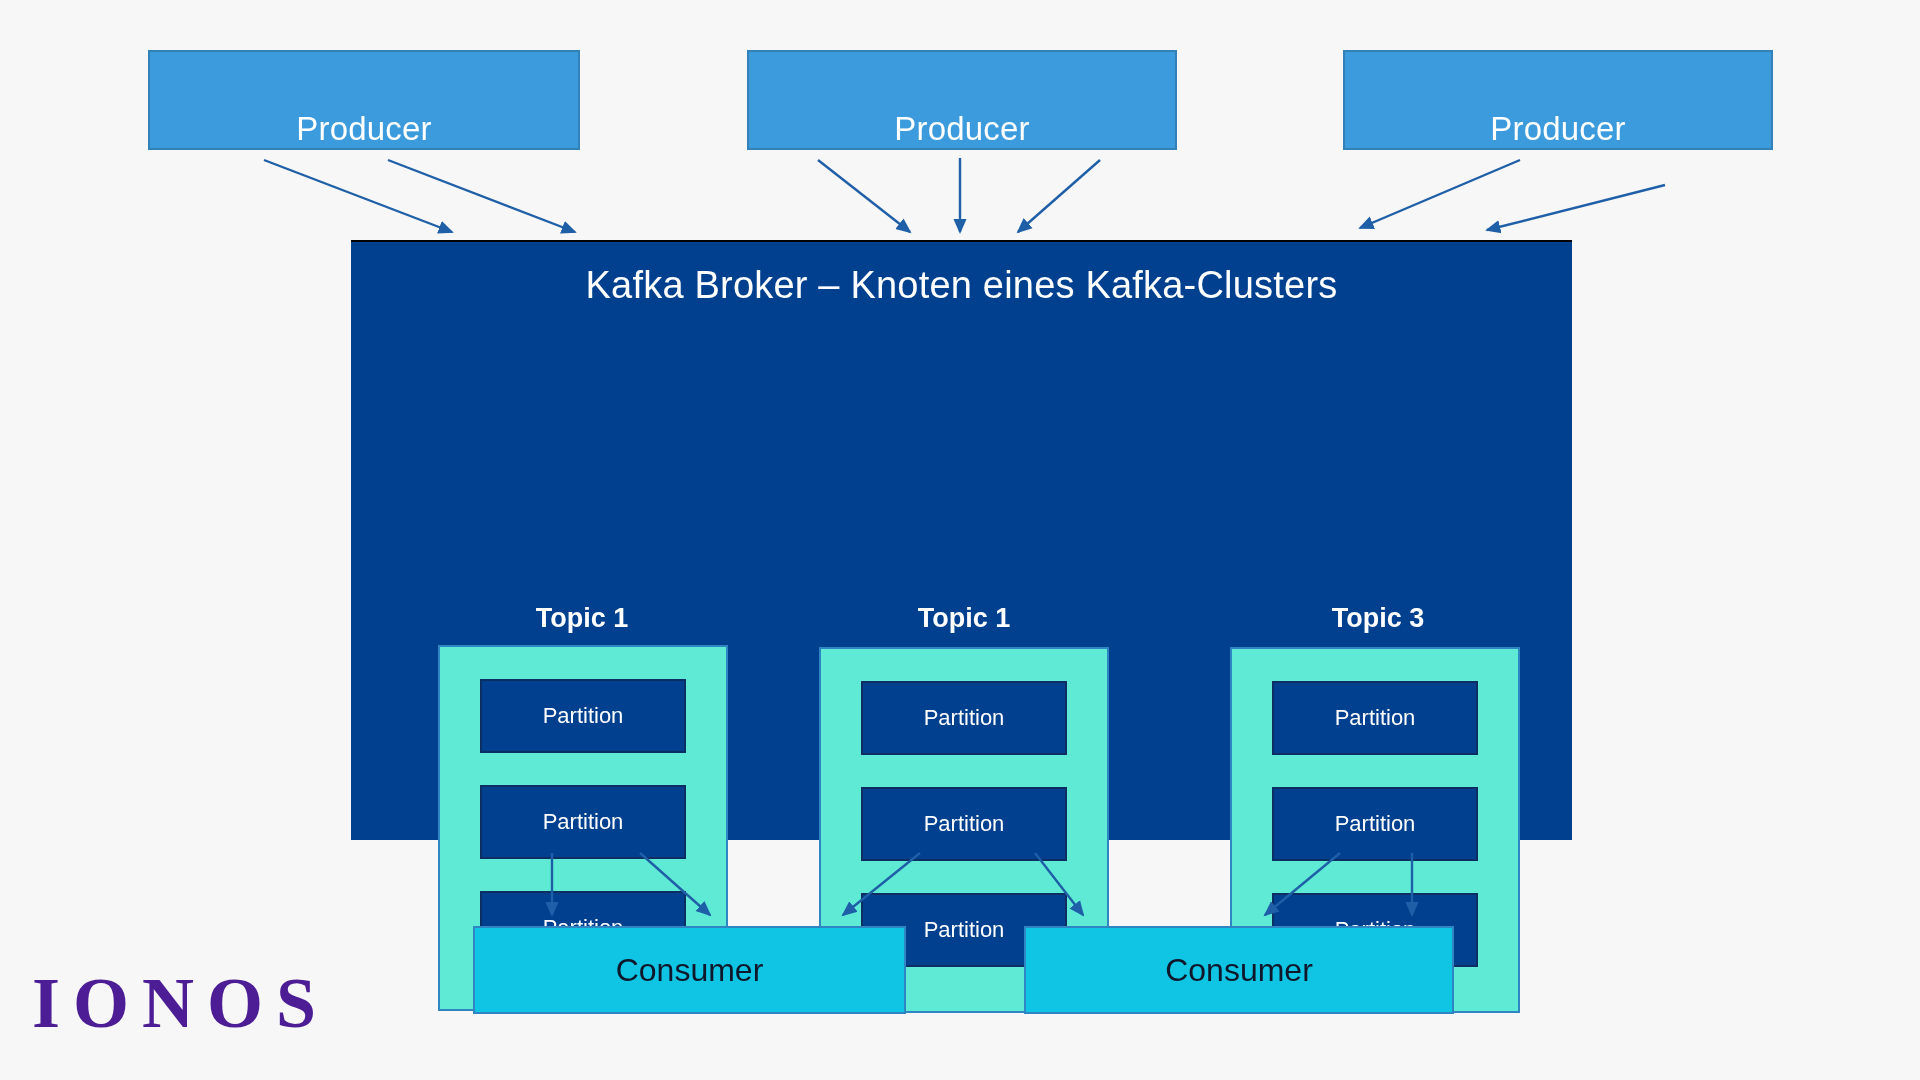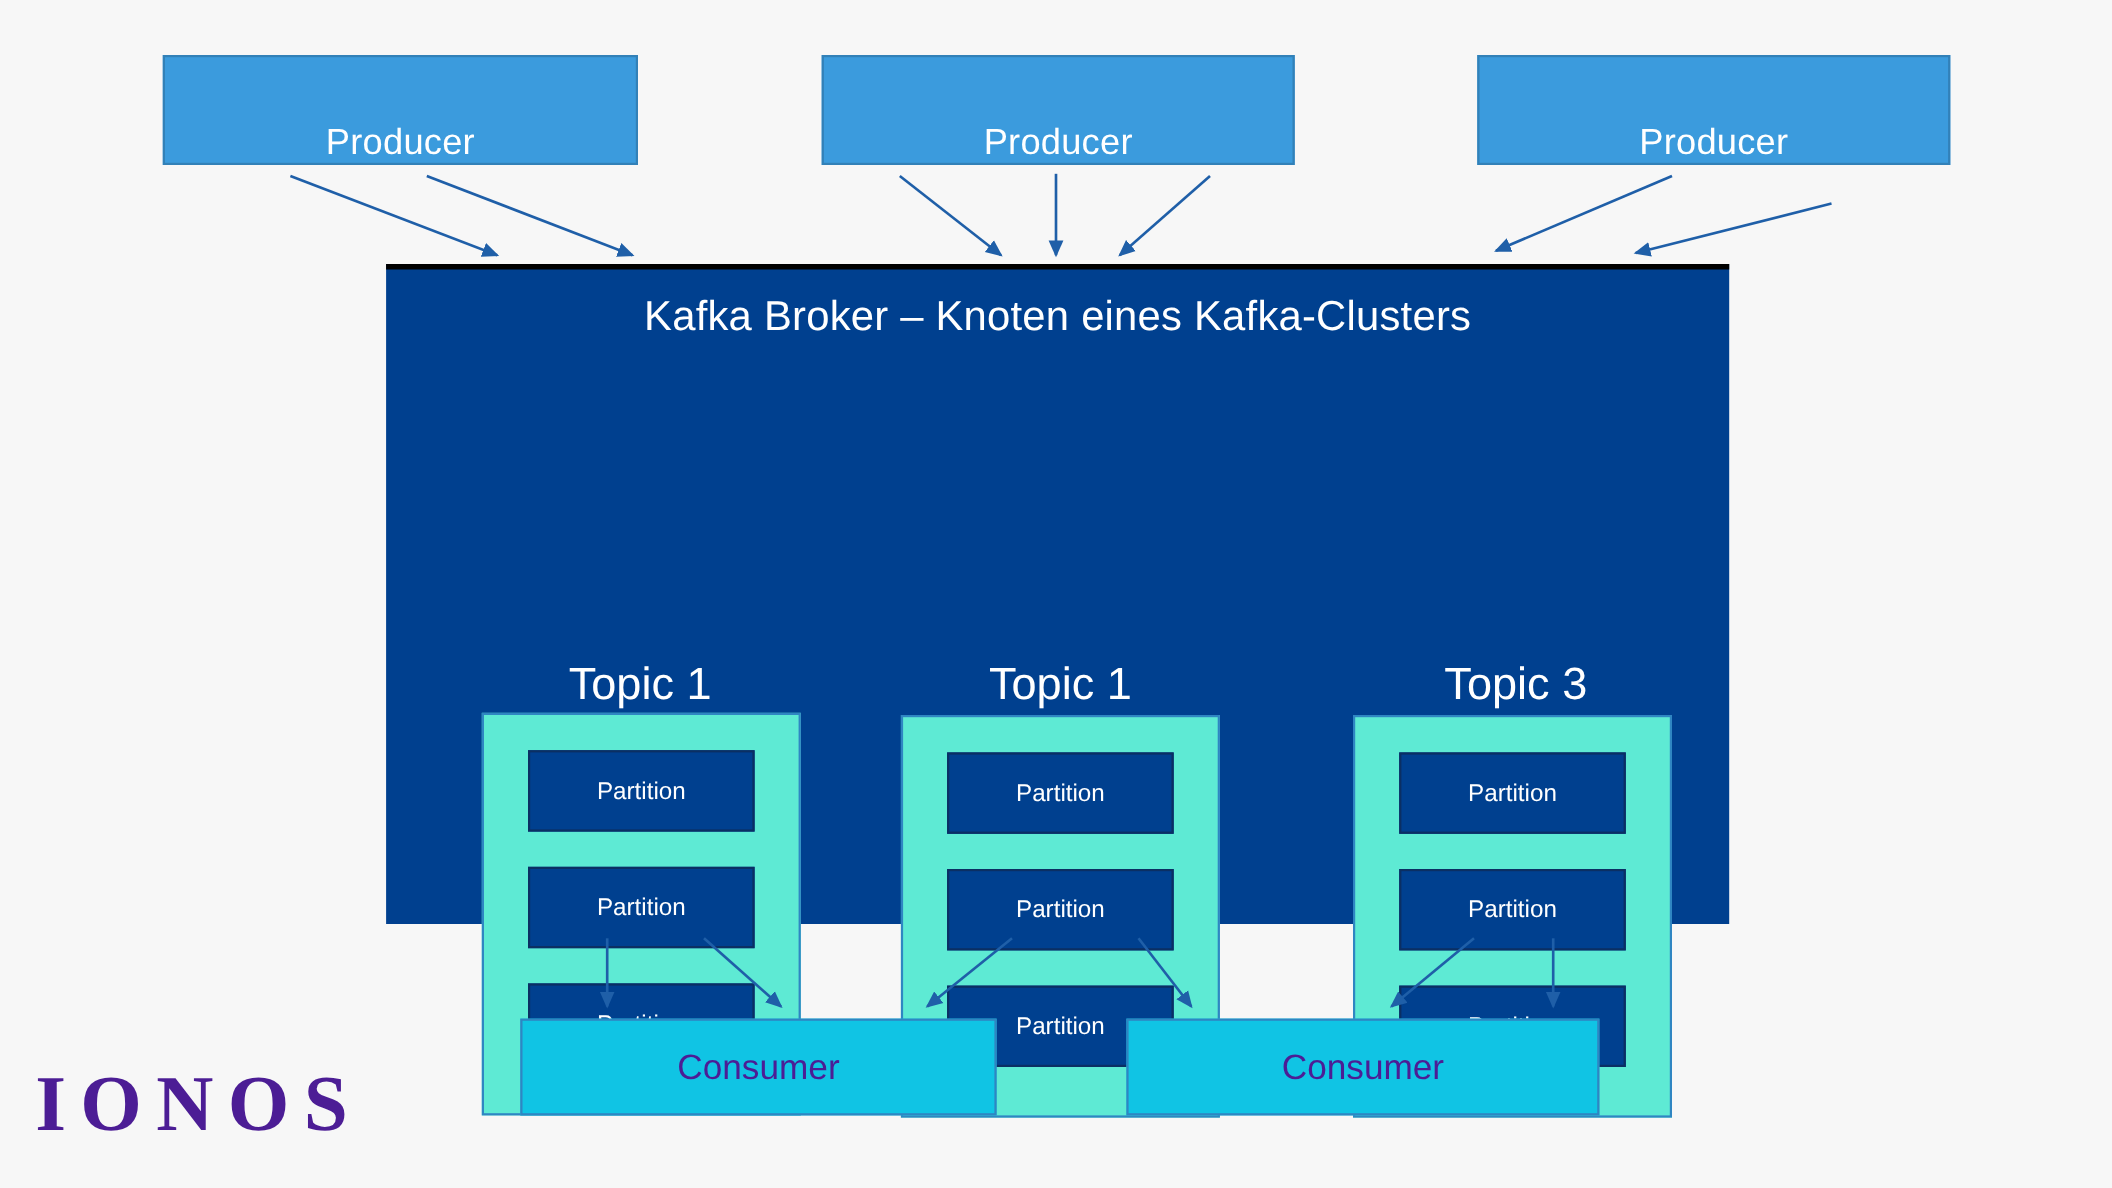--- a/index.html
+++ b/index.html
@@ -46,21 +46,21 @@
 
   
   #broker-box {
     position: absolute;
     left: 351px;
     top: 240px;
     width: 1221px;
     height: 600px;
     box-sizing: border-box;
     background: #00408f;
-    border-top: 5px solid #000000;
+    border-top: 2px solid #000000;
   }
   #broker-title {
     position: absolute;
     left: 0;
     top: 22px;
     width: 100%;
     text-align: center;
     color: #ffffff;
     font-size: 38px;
     font-weight: 400;
@@ -74,22 +74,22 @@
     top: 355px;
     width: 290px;
   }
   #topic-group-0 { left: 87px; }
   #topic-group-1 { left: 468px; }
   #topic-group-2 { left: 879px; }
 
   .topic-label {
     text-align: center;
     color: #ffffff;
-    font-size: 41px;
-    font-weight: 400;
+    font-size: 27px;
+    font-weight: 700;
     height: 42px;
     line-height: 42px;
     white-space: nowrap;
   }
   #topic-group-0 .topic-label { margin-left: -2px; }
   #topic-group-2 .topic-label { margin-left: 6px; }
 
   .topic-body {
     margin-top: 6px;
     box-sizing: border-box;
@@ -121,21 +121,21 @@
 
   
   .consumer-box {
     position: absolute;
     box-sizing: border-box;
     background: #10c4e4;
     border: 2px solid #2f86c2;
     display: flex;
     align-items: center;
     justify-content: center;
-    color: #4c1d95;
+    color: #0f172a;
     font-size: 32px;
     font-weight: 400;
     text-align: center;
   }
   #consumer-0 { left: 473px;  top: 926px; width: 433px; height: 88px; }
   #consumer-1 { left: 1024px; top: 926px; width: 430px; height: 88px; }
 
   
   #ionos-logo {
     position: absolute;

